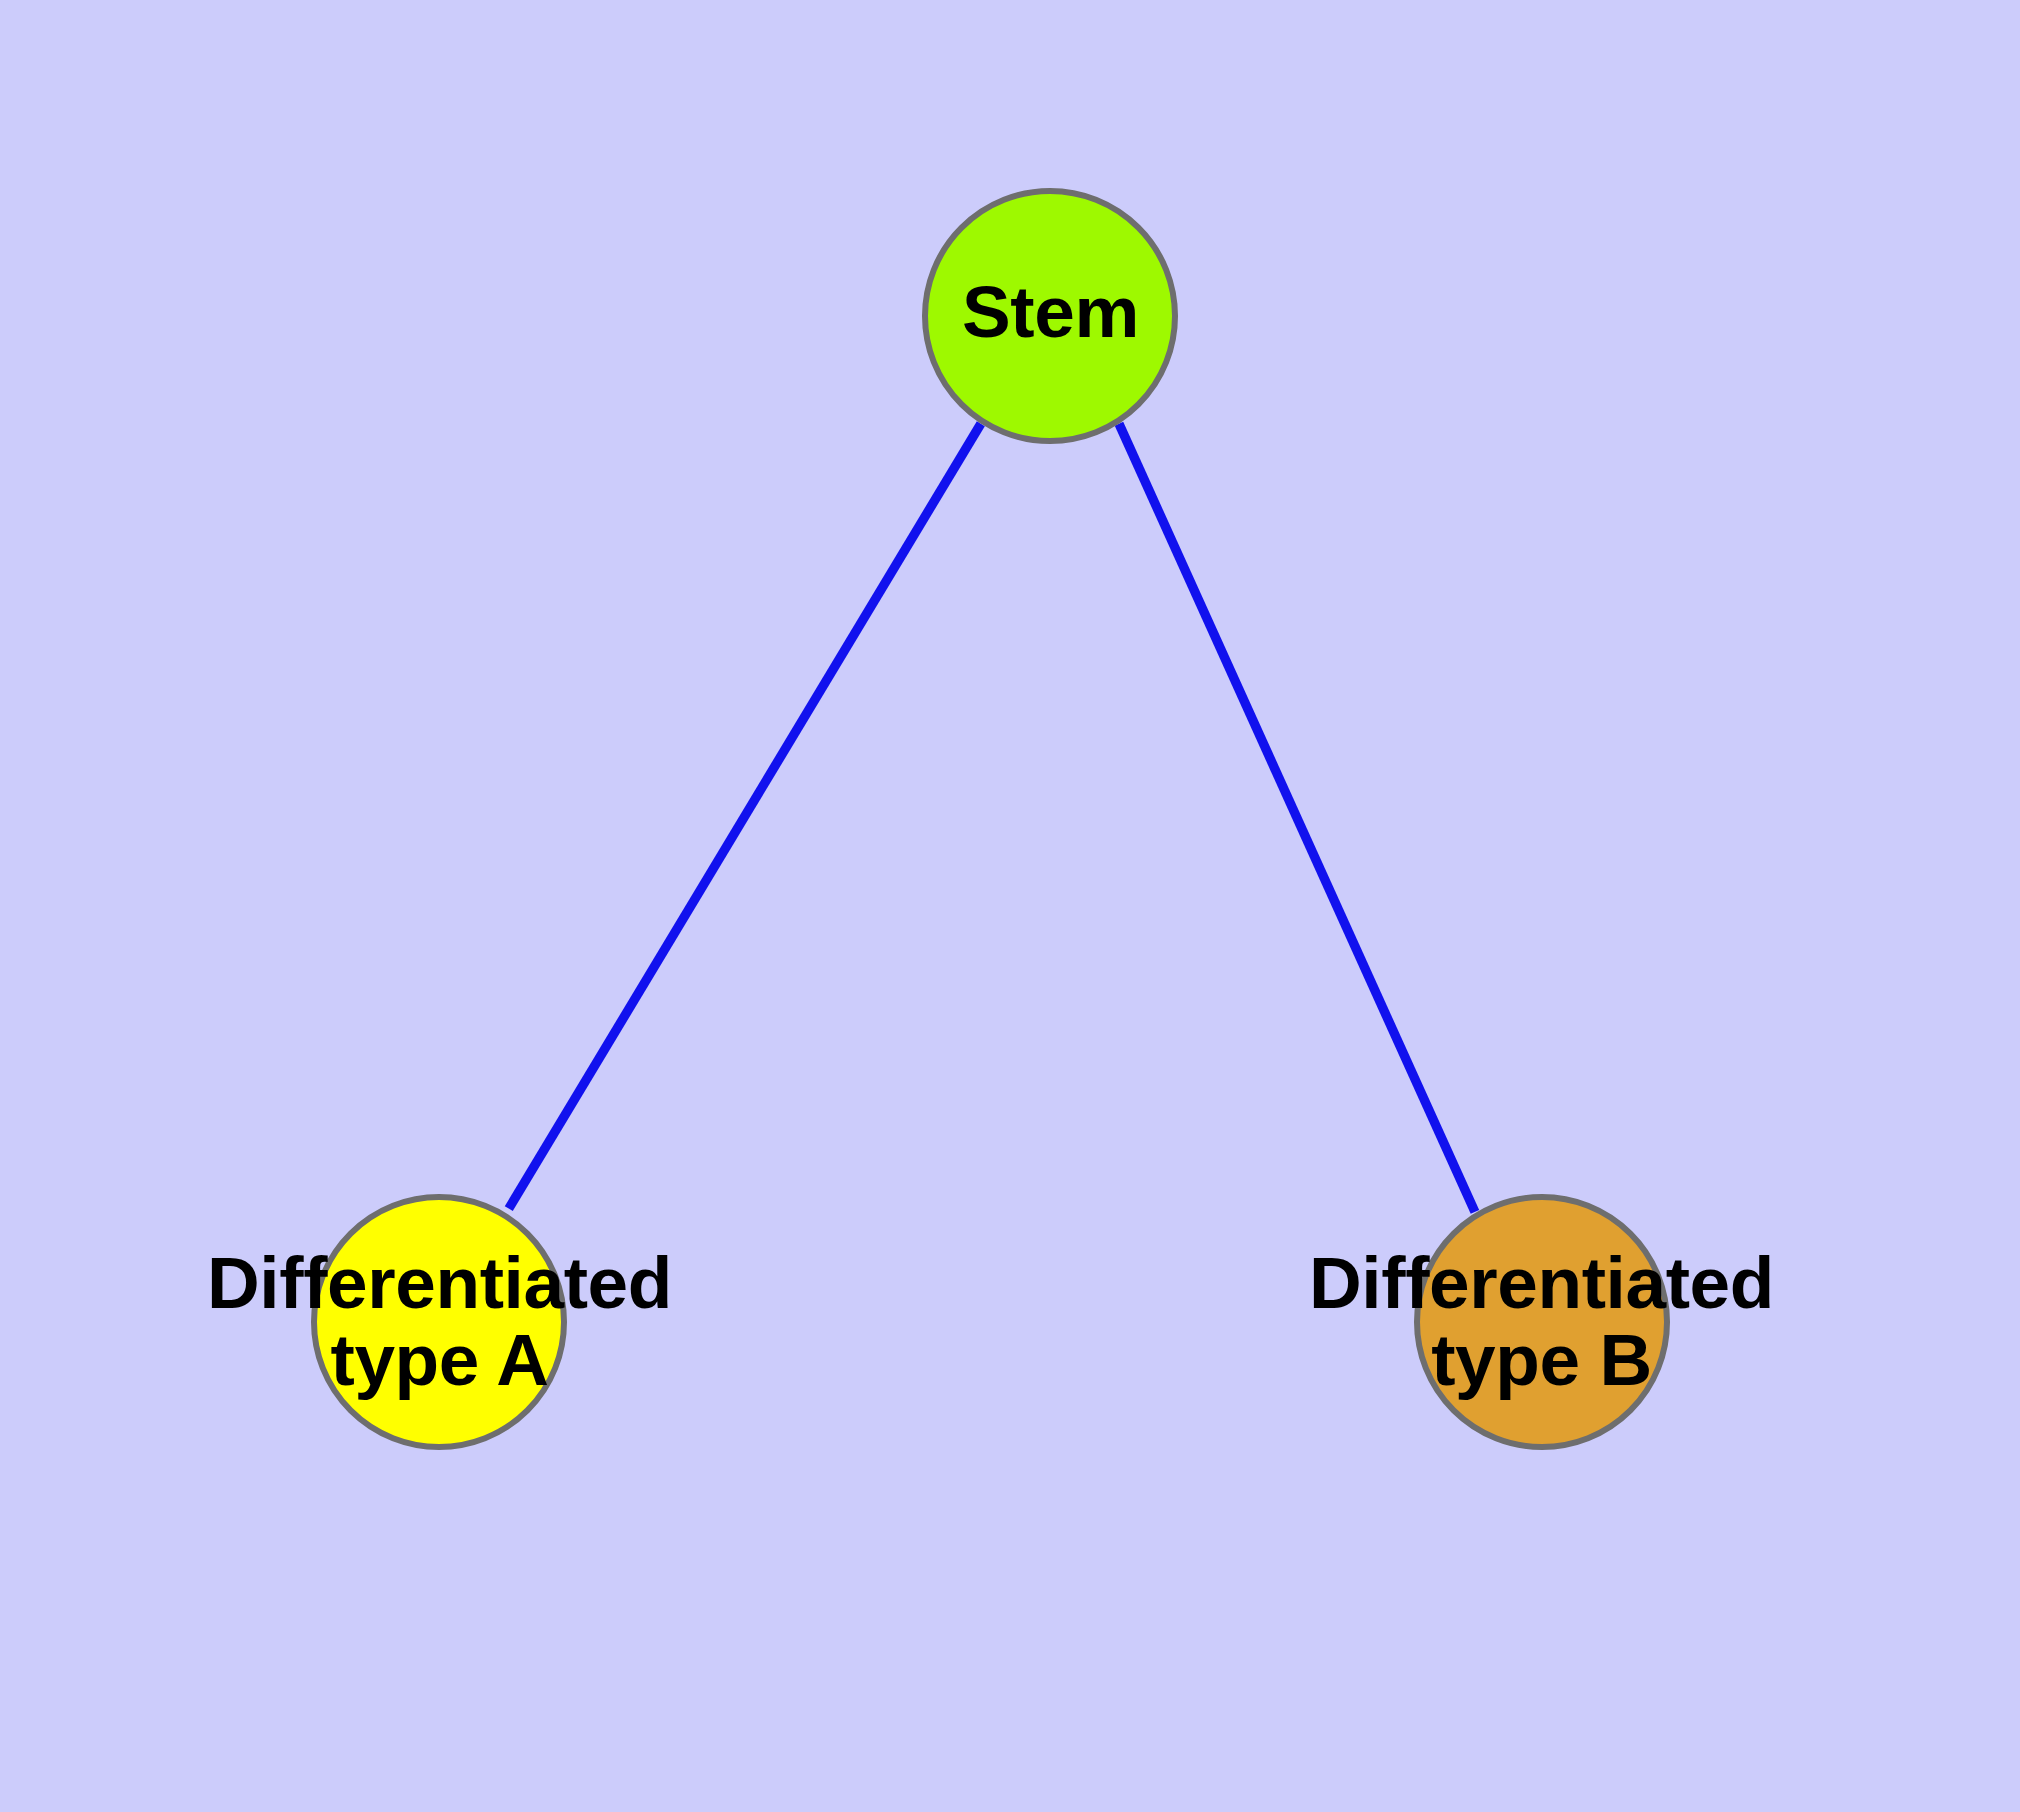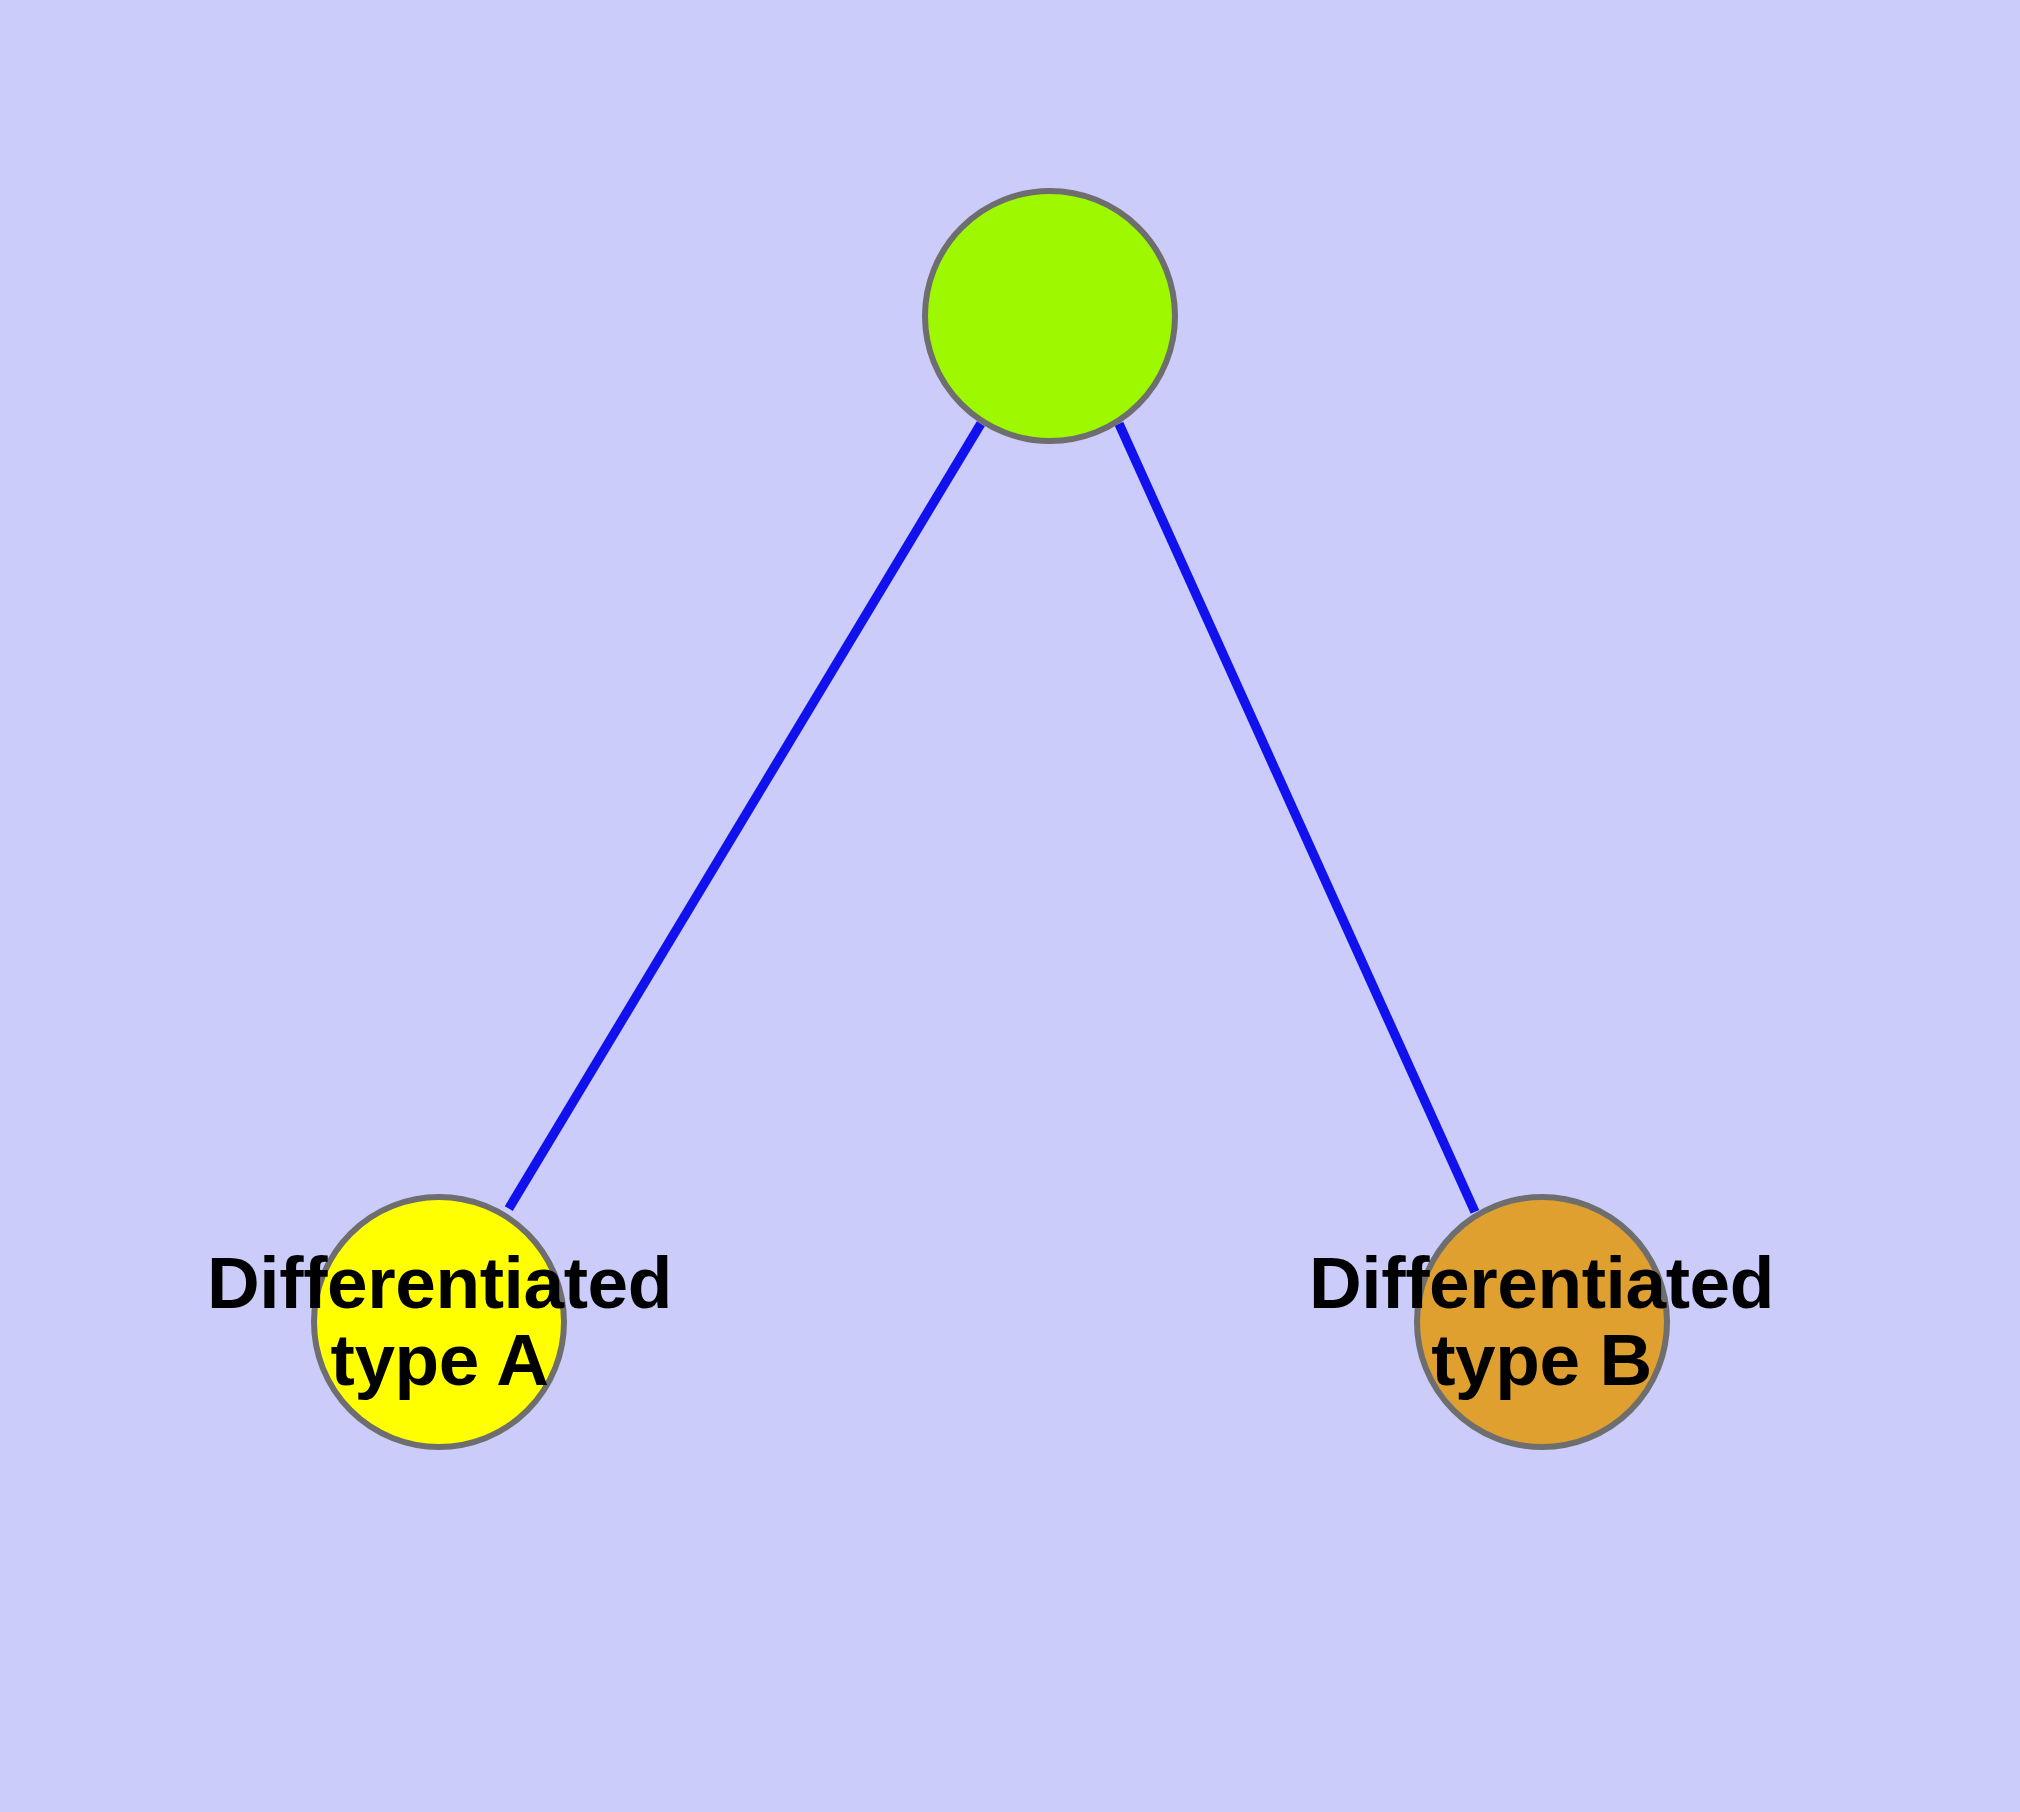--- a/index.html
+++ b/index.html
@@ -90,20 +90,21 @@
     <line x1="1157" y1="500" x2="600" y2="1426" stroke="#1111ee" stroke-width="11" stroke-linecap="butt"></line>
     <line x1="1320" y1="500" x2="1740" y2="1430" stroke="#1111ee" stroke-width="11" stroke-linecap="butt"></line>
   </svg>
 
   <div class="node" id="node-stem" style="background:#9ef900;"></div>
 
   <div class="node" id="node-diff-a" style="background:#ffff00;"></div>
 
   <div class="node" id="node-diff-b" style="background:#e0a030;"></div>
 
+  <div class="node-label" id="label-stem">Stem</div>
 
   <div class="node-label" id="label-diff-a">Differentiated
 type A</div>
 
   <div class="node-label" id="label-diff-b">Differentiated
 type B</div>
 
 </div>
 
 

